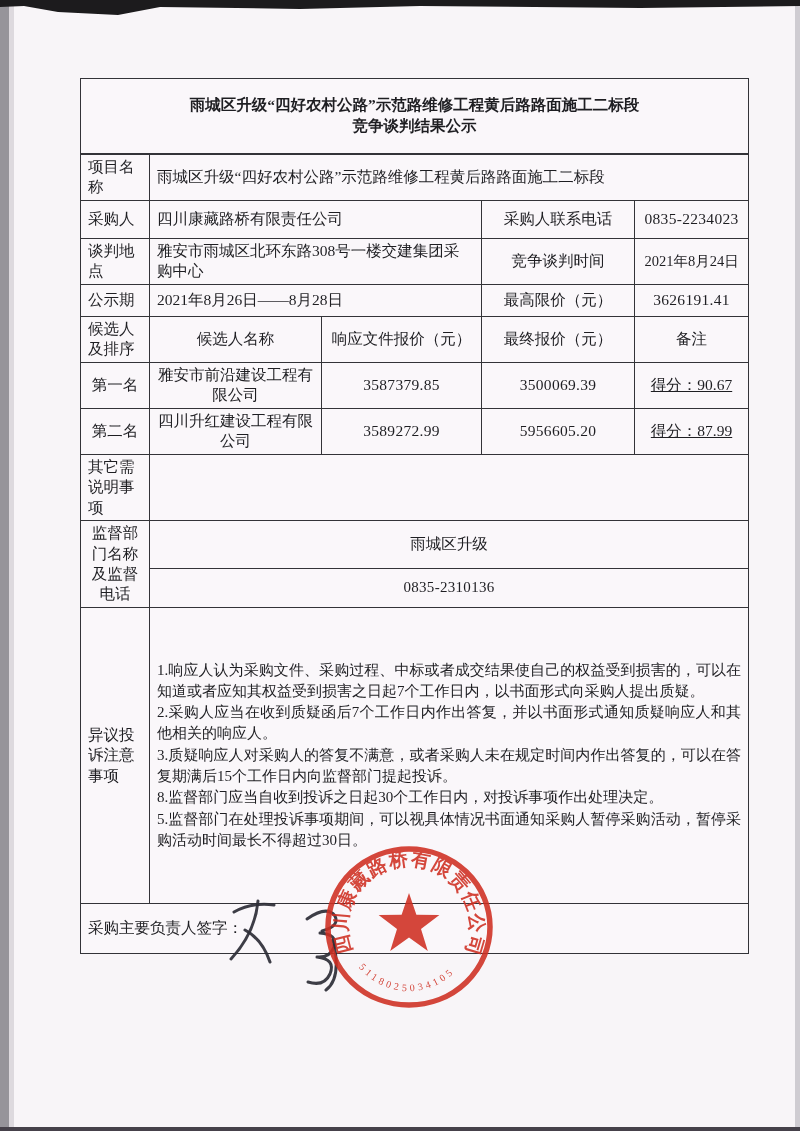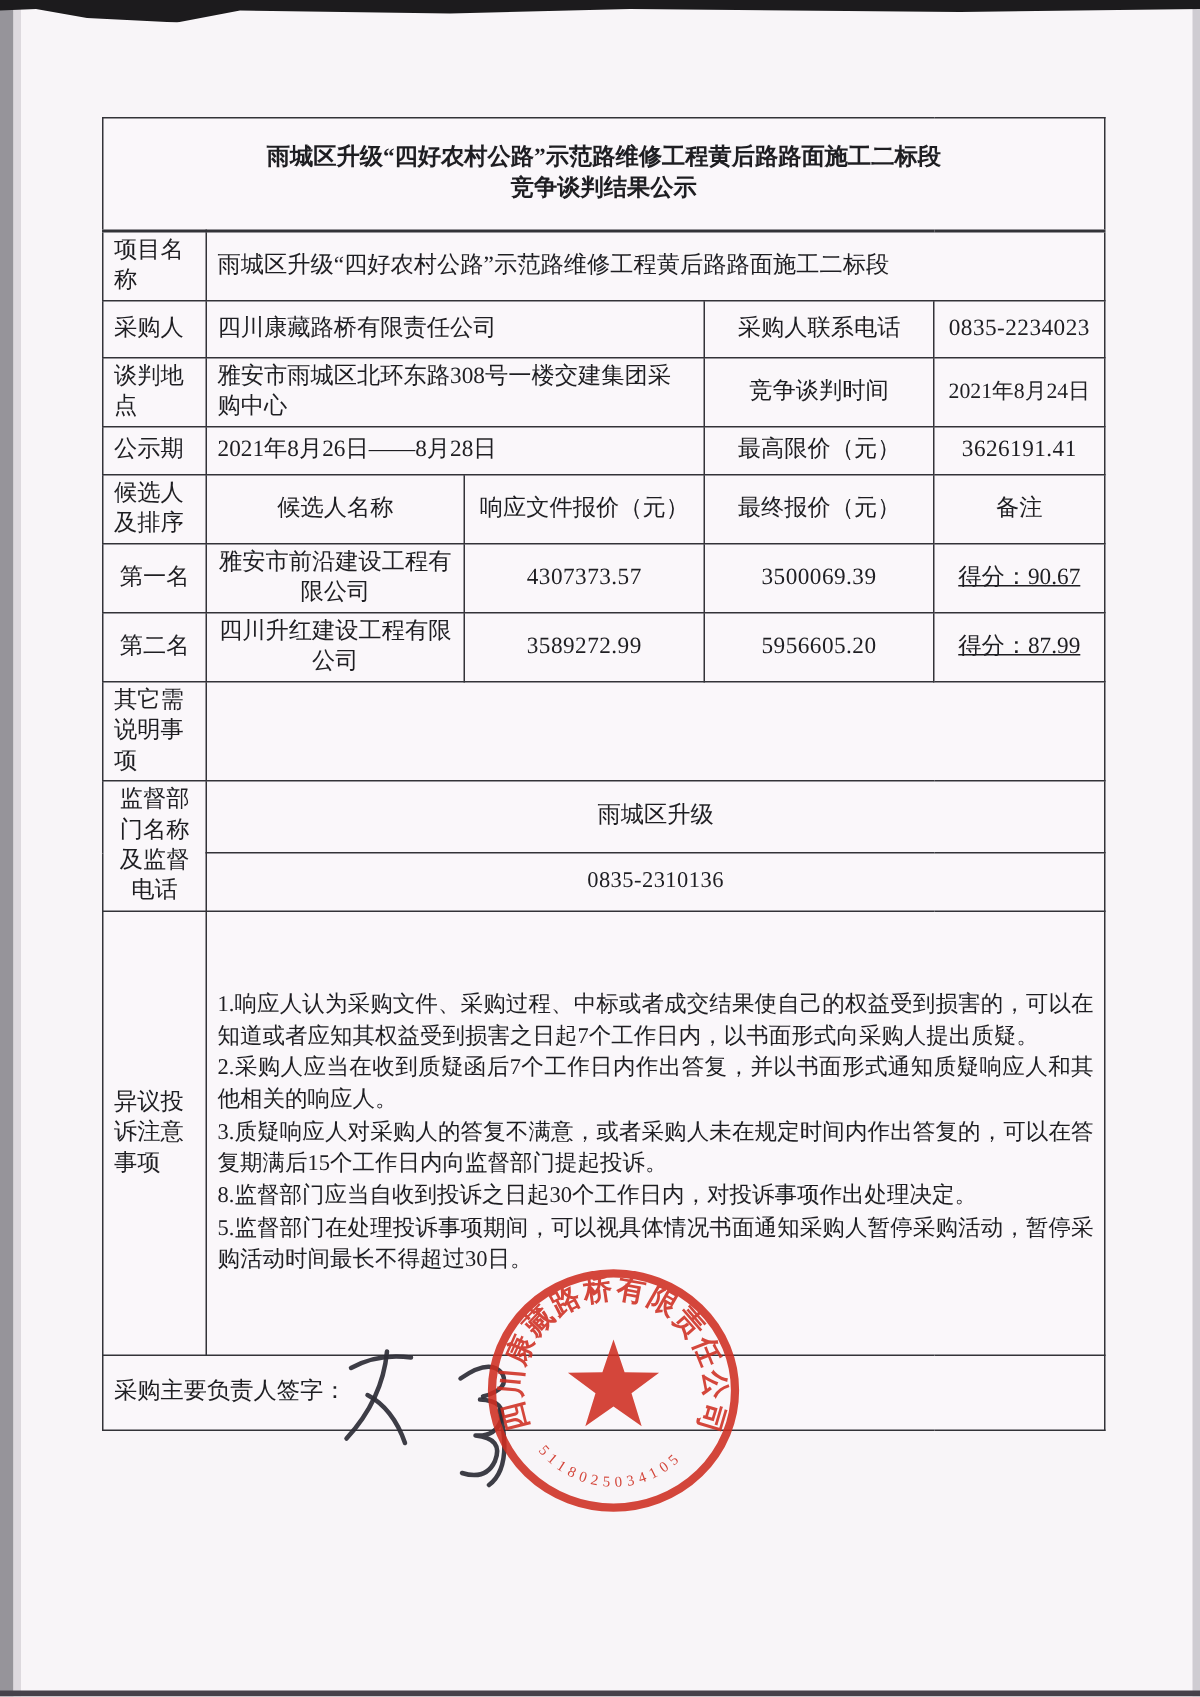--- a/index.html
+++ b/index.html
@@ -15,21 +15,21 @@
     clip-path:polygon(0 0,800px 0,800px 6px,640px 8px,420px 6px,300px 9px,160px 7px,118px 15px,58px 12px,24px 6px,0 7px);
     z-index:5;
   }
   .scan-left{position:absolute;left:0;top:0;width:9px;height:1131px;background:#96949a;z-index:4;}
   .scan-left2{position:absolute;left:9px;top:0;width:5px;height:1131px;background:#ddd9de;z-index:4;}
   .scan-right{position:absolute;right:0;top:0;width:5px;height:1131px;background:#cfccd2;z-index:4;}
   .scan-bottom{position:absolute;left:0;bottom:0;width:800px;height:4px;background:#46414a;z-index:5;}
 
   
   table.doc{
-    position:absolute;left:68px;top:78px;width:668px;
+    position:absolute;left:80px;top:78px;width:668px;
     border-collapse:collapse;table-layout:fixed;
     background:#faf7fa;
   }
   table.doc td{
     border:1.6px solid #333338;
     font-size:15.5px;line-height:1.32;
     padding:2px 7px;vertical-align:middle;
     overflow:hidden;
   }
   tr.r-title td{border-bottom-width:2px;}
@@ -113,21 +113,21 @@
     <td class="lbl">候选人及排序</td>
     <td class="ctr">候选人名称</td>
     <td class="ctr">响应文件报价（元）</td>
     <td class="ctr">最终报价（元）</td>
     <td class="ctr">备注</td>
   </tr>
 
   <tr class="h-c1">
     <td class="ctr">第一名</td>
     <td class="ctr" style="padding:2px 2px">雅安市前沿建设工程有限公司</td>
-    <td class="num">4307373.57</td>
+    <td class="num">3587379.85</td>
     <td class="num">3500069.39</td>
     <td class="score">得分：90.67</td>
   </tr>
 
   <tr class="h-c2">
     <td class="ctr">第二名</td>
     <td class="ctr" style="padding:2px 2px">四川升红建设工程有限公司</td>
     <td class="num">3589272.99</td>
     <td class="num">5956605.20</td>
     <td class="score">得分：87.99</td>

